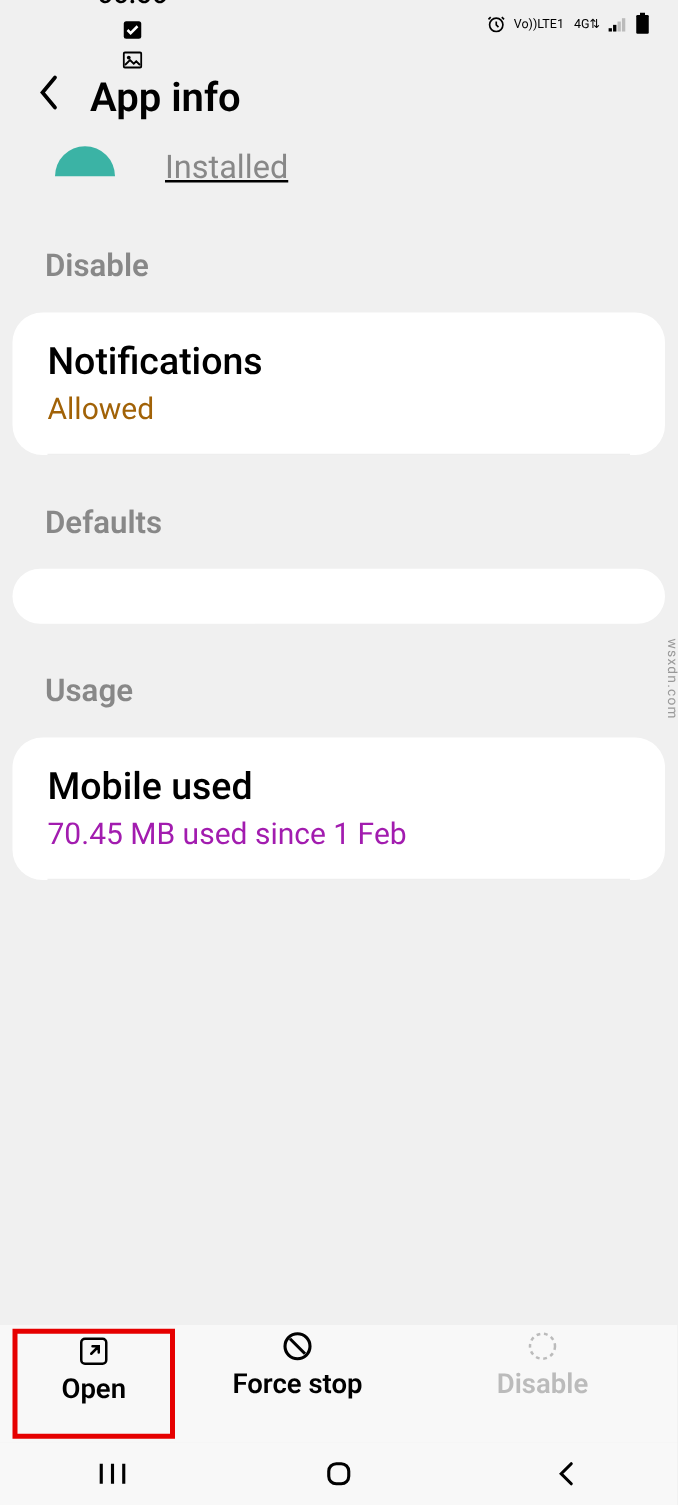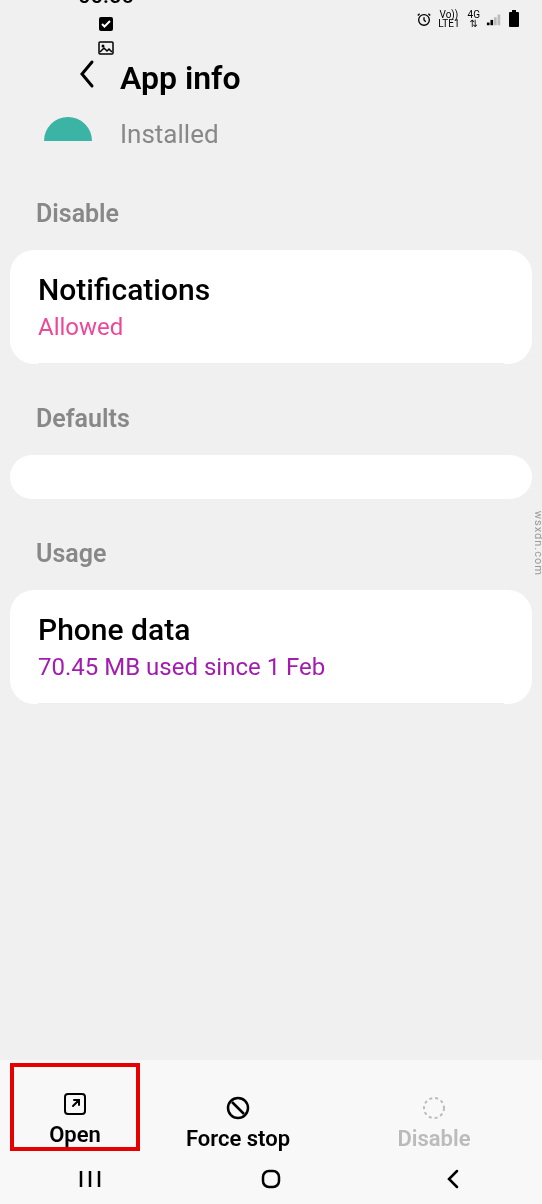--- a/index.html
+++ b/index.html
@@ -42,36 +42,36 @@
       height: 16px;
       display: inline-flex;
       align-items: center;
       justify-content: center;
     }
     .header {
       display: flex;
       align-items: center;
       padding: 20px 28px 28px 28px;
       gap: 24px;
-      margin-left: 48px;
     }
     .back-arrow {
       font-size: 28px;
       color: #000;
     }
     .header-title {
       font-size: 32px;
       font-weight: 600;
       color: #000;
     }
     .app-icon-row {
       display: flex;
       align-items: center;
       padding: 0 36px 20px 44px;
-      gap: 28px;
+      gap: 40px;
+      text-decoration: underline;
     }
     .app-icon {
       width: 48px;
       height: 24px;
       background: #3bb3a5;
       border-radius: 50% 50% 0 0 / 100% 100% 0 0;
       transform: translateY(-8px);
       overflow: hidden;
     }
     .installed-text {
@@ -94,21 +94,21 @@
       padding: 22px 28px;
     }
     .list-item-title {
       font-size: 30px;
       font-weight: 500;
       color: #000;
       margin-bottom: 6px;
     }
     .list-item-subtitle {
       font-size: 24px;
-      color: #ec4899;
+      color: #a16207;
     }
     .list-item-subtitle.gray {
       color: #a21caf;
     }
     .divider {
       height: 1px;
       background: #eee;
       margin: 0 28px;
     }
     .bottom-bar {
@@ -120,21 +120,21 @@
       background: #f8f8f8;
       display: flex;
       justify-content: space-around;
       align-items: center;
       padding: 0 10px;
     }
     .bottom-btn {
       display: flex;
       flex-direction: column;
       align-items: center;
-      justify-content: flex-end;
+      justify-content: flex-start;
       gap: 4px;
       flex: 1;
       height: 88px;
     }
     .bottom-btn-label {
       font-size: 22px;
       font-weight: 600;
     }
     .bottom-btn.highlighted {
       border: 4px solid #e60000;
@@ -204,25 +204,25 @@
         </svg>
     </span>
   </div>
   <div class="status-right">
     <span class="status-icon">
       <svg width="18" height="18" viewBox="0 0 18 18">
           <circle cx="9" cy="10" r="6" fill="none" stroke="#000" stroke-width="1.5"></circle>
           <path d="M9 7v3l2 2M4 3l-2 2M14 3l2 2" stroke="#000" stroke-width="1.5" fill="none"></path>
         </svg>
     </span>
-    <span style="display:flex;flex-direction:column;align-items:center;margin:0 2px;">
+    <span style="display:flex;flex-direction:row;align-items:center;margin:0 2px;">
       <span class="small-text">Vo))</span>
       <span class="small-text">LTE1</span>
     </span>
-    <span style="display:flex;flex-direction:column;align-items:center;margin:0 2px;">
+    <span style="display:flex;align-items:center;margin:0 2px;">
       <span class="small-text">4G</span>
       <span class="small-text">⇅</span>
     </span>
     <span class="status-icon">
       <svg width="18" height="16" viewBox="0 0 18 16">
           <rect x="1" y="12" width="3" height="3" fill="#000"></rect>
           <rect x="5" y="9" width="3" height="6" fill="#000"></rect>
           <rect x="9" y="6" width="3" height="9" fill="#bbb"></rect>
           <rect x="13" y="3" width="3" height="12" fill="#bbb"></rect>
         </svg>
@@ -261,21 +261,21 @@
 
 <div class="section-header">Defaults</div>
 <div class="card">
   <div class="list-item">
   </div>
 </div>
 
 <div class="section-header">Usage</div>
 <div class="card">
   <div class="list-item">
-    <div class="list-item-title">Phone data</div>
+    <div class="list-item-title">Mobile used</div>
     <div class="list-item-subtitle gray">70.45 MB used since 1 Feb</div>
   </div>
   <div class="divider"></div>
 </div>
 
 <div class="bottom-bar">
   <div class="bottom-btn highlighted">
     <span class="bottom-btn-icon">
       <svg width="26" height="26" viewBox="0 0 26 26">
           <rect x="3" y="3" width="20" height="20" rx="3" fill="none" stroke="#000" stroke-width="2"></rect>

